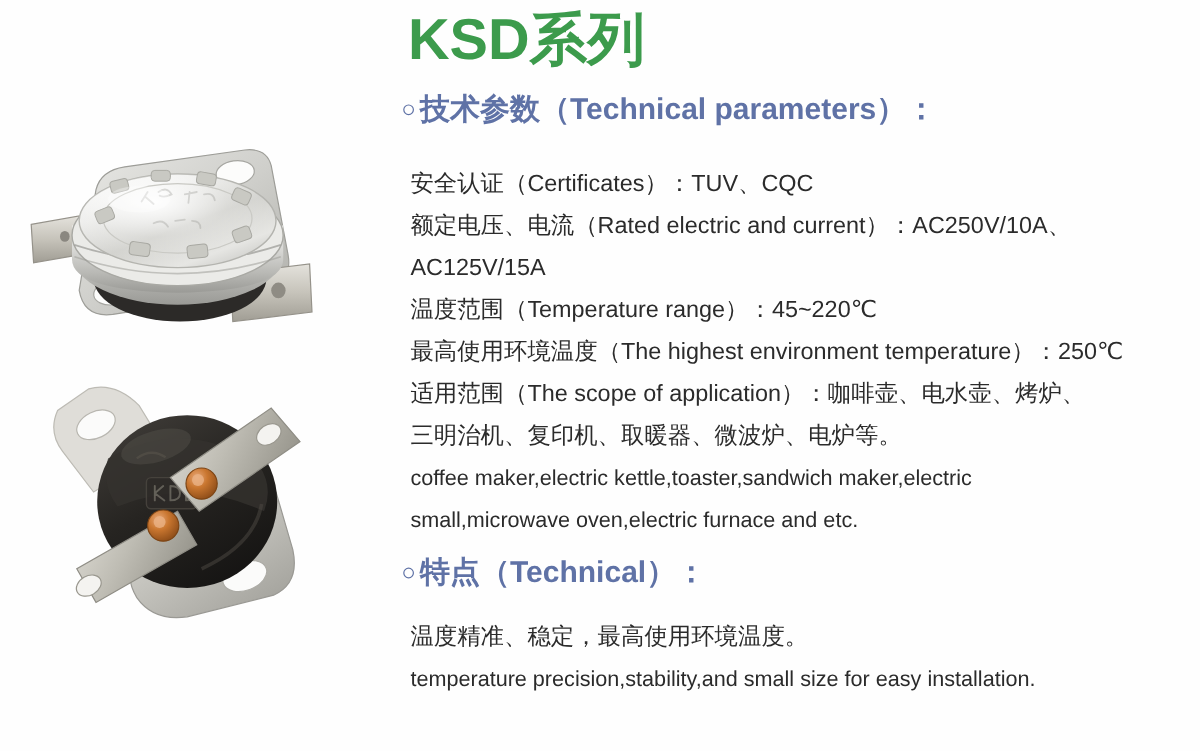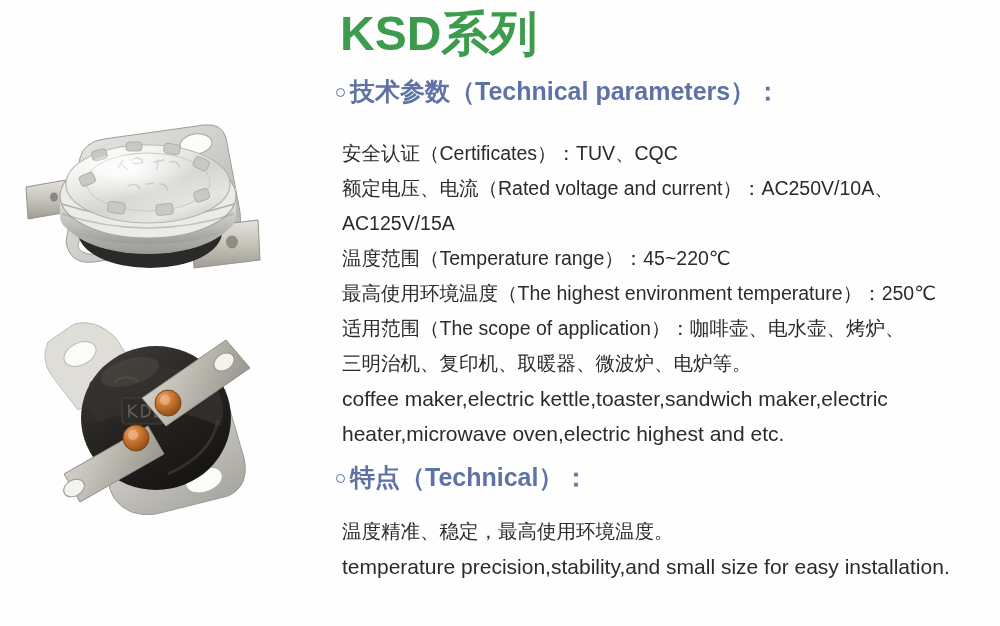--- a/index.html
+++ b/index.html
@@ -94,21 +94,21 @@
     font-weight: normal;
   }
   .block-tech { top: 136px; }
   .block-char { top: 514px; }
 
   .body-line {
     white-space: nowrap;
   }
 
   .en-run {
-    font-size: 21px;
+    font-size: 18px;
   }
 </style>
 </head>
 <body>
 
 <div class="page">
 
   <div class="photo-column">
 
     <div class="photo photo-top">
@@ -271,28 +271,28 @@
   <div class="content">
 
     <div class="main-title">KSD系列</div>
 
     <div class="section-head head-tech">
       <span class="bullet"></span><span>技术参数（Technical parameters）：</span>
     </div>
 
     <div class="body-block block-tech">
       <div class="body-line">安全认证（Certificates）：TUV、CQC</div>
-      <div class="body-line">额定电压、电流（Rated voltage and current）：AC250V/10A、</div>
+      <div class="body-line">额定电压、电流（Rated electric and current）：AC250V/10A、</div>
       <div class="body-line">AC125V/15A</div>
       <div class="body-line">温度范围（Temperature range）：45~220℃</div>
       <div class="body-line">最高使用环境温度（The highest environment temperature）：250℃</div>
       <div class="body-line">适用范围（The scope of application）：咖啡壶、电水壶、烤炉、</div>
       <div class="body-line">三明治机、复印机、取暖器、微波炉、电炉等。</div>
       <div class="body-line en-run">coffee maker,electric kettle,toaster,sandwich maker,electric</div>
-      <div class="body-line en-run">heater,microwave oven,electric highest and etc.</div>
+      <div class="body-line en-run">small,microwave oven,electric furnace and etc.</div>
     </div>
 
     <div class="section-head head-char">
       <span class="bullet"></span><span>特点（Technical）：</span>
     </div>
 
     <div class="body-block block-char">
       <div class="body-line">温度精准、稳定，最高使用环境温度。</div>
       <div class="body-line en-run">temperature precision,stability,and small size for easy installation.</div>
     </div>

